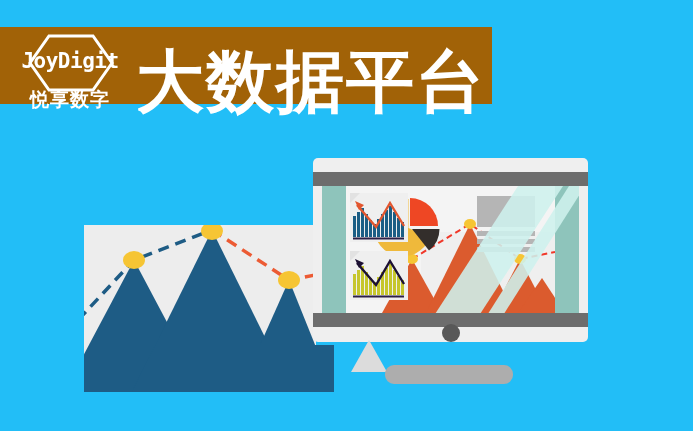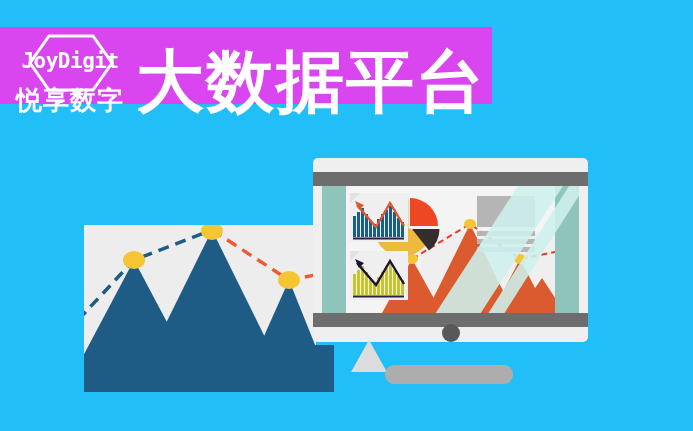--- a/index.html
+++ b/index.html
@@ -7,42 +7,42 @@
     width:693px;height:431px;overflow:hidden;
     background:#22BEF7;
     font-family:"Liberation Sans","DejaVu Sans",sans-serif;
     position:relative;
   }
   #stage{position:absolute;left:0;top:0;width:693px;height:431px;overflow:hidden;}
 
   
   .banner{
     position:absolute;left:0;top:27px;width:492px;height:77px;
-    background:#d946ef;
+    background:#a16207;
   }
   .logo-wrap{
     position:absolute;left:14px;top:5px;width:112px;height:94px;
   }
   .hexline{position:absolute;left:14px;top:2px;width:86px;height:58px;}
   .logo-en{
     position:absolute;left:0;top:19px;width:112px;
     text-align:center;
     color:#FFFFFF;
     font-size:21px;
     font-weight:bold;
     font-family:"DejaVu Sans Mono","Liberation Mono",monospace;
     letter-spacing:-0.5px;
     line-height:21px;
     white-space:nowrap;
   }
   .logo-cn{
     position:absolute;left:0;top:57px;width:112px;
     text-align:center;
     color:#FFFFFF;
-    font-size:26px;
+    font-size:19px;
     font-weight:bold;
     letter-spacing:1px;
     line-height:22px;
     white-space:nowrap;
   }
   .banner-title{
     position:absolute;left:136px;top:26px;
     color:#FFFFFF;
     font-size:68px;
     font-weight:bold;

